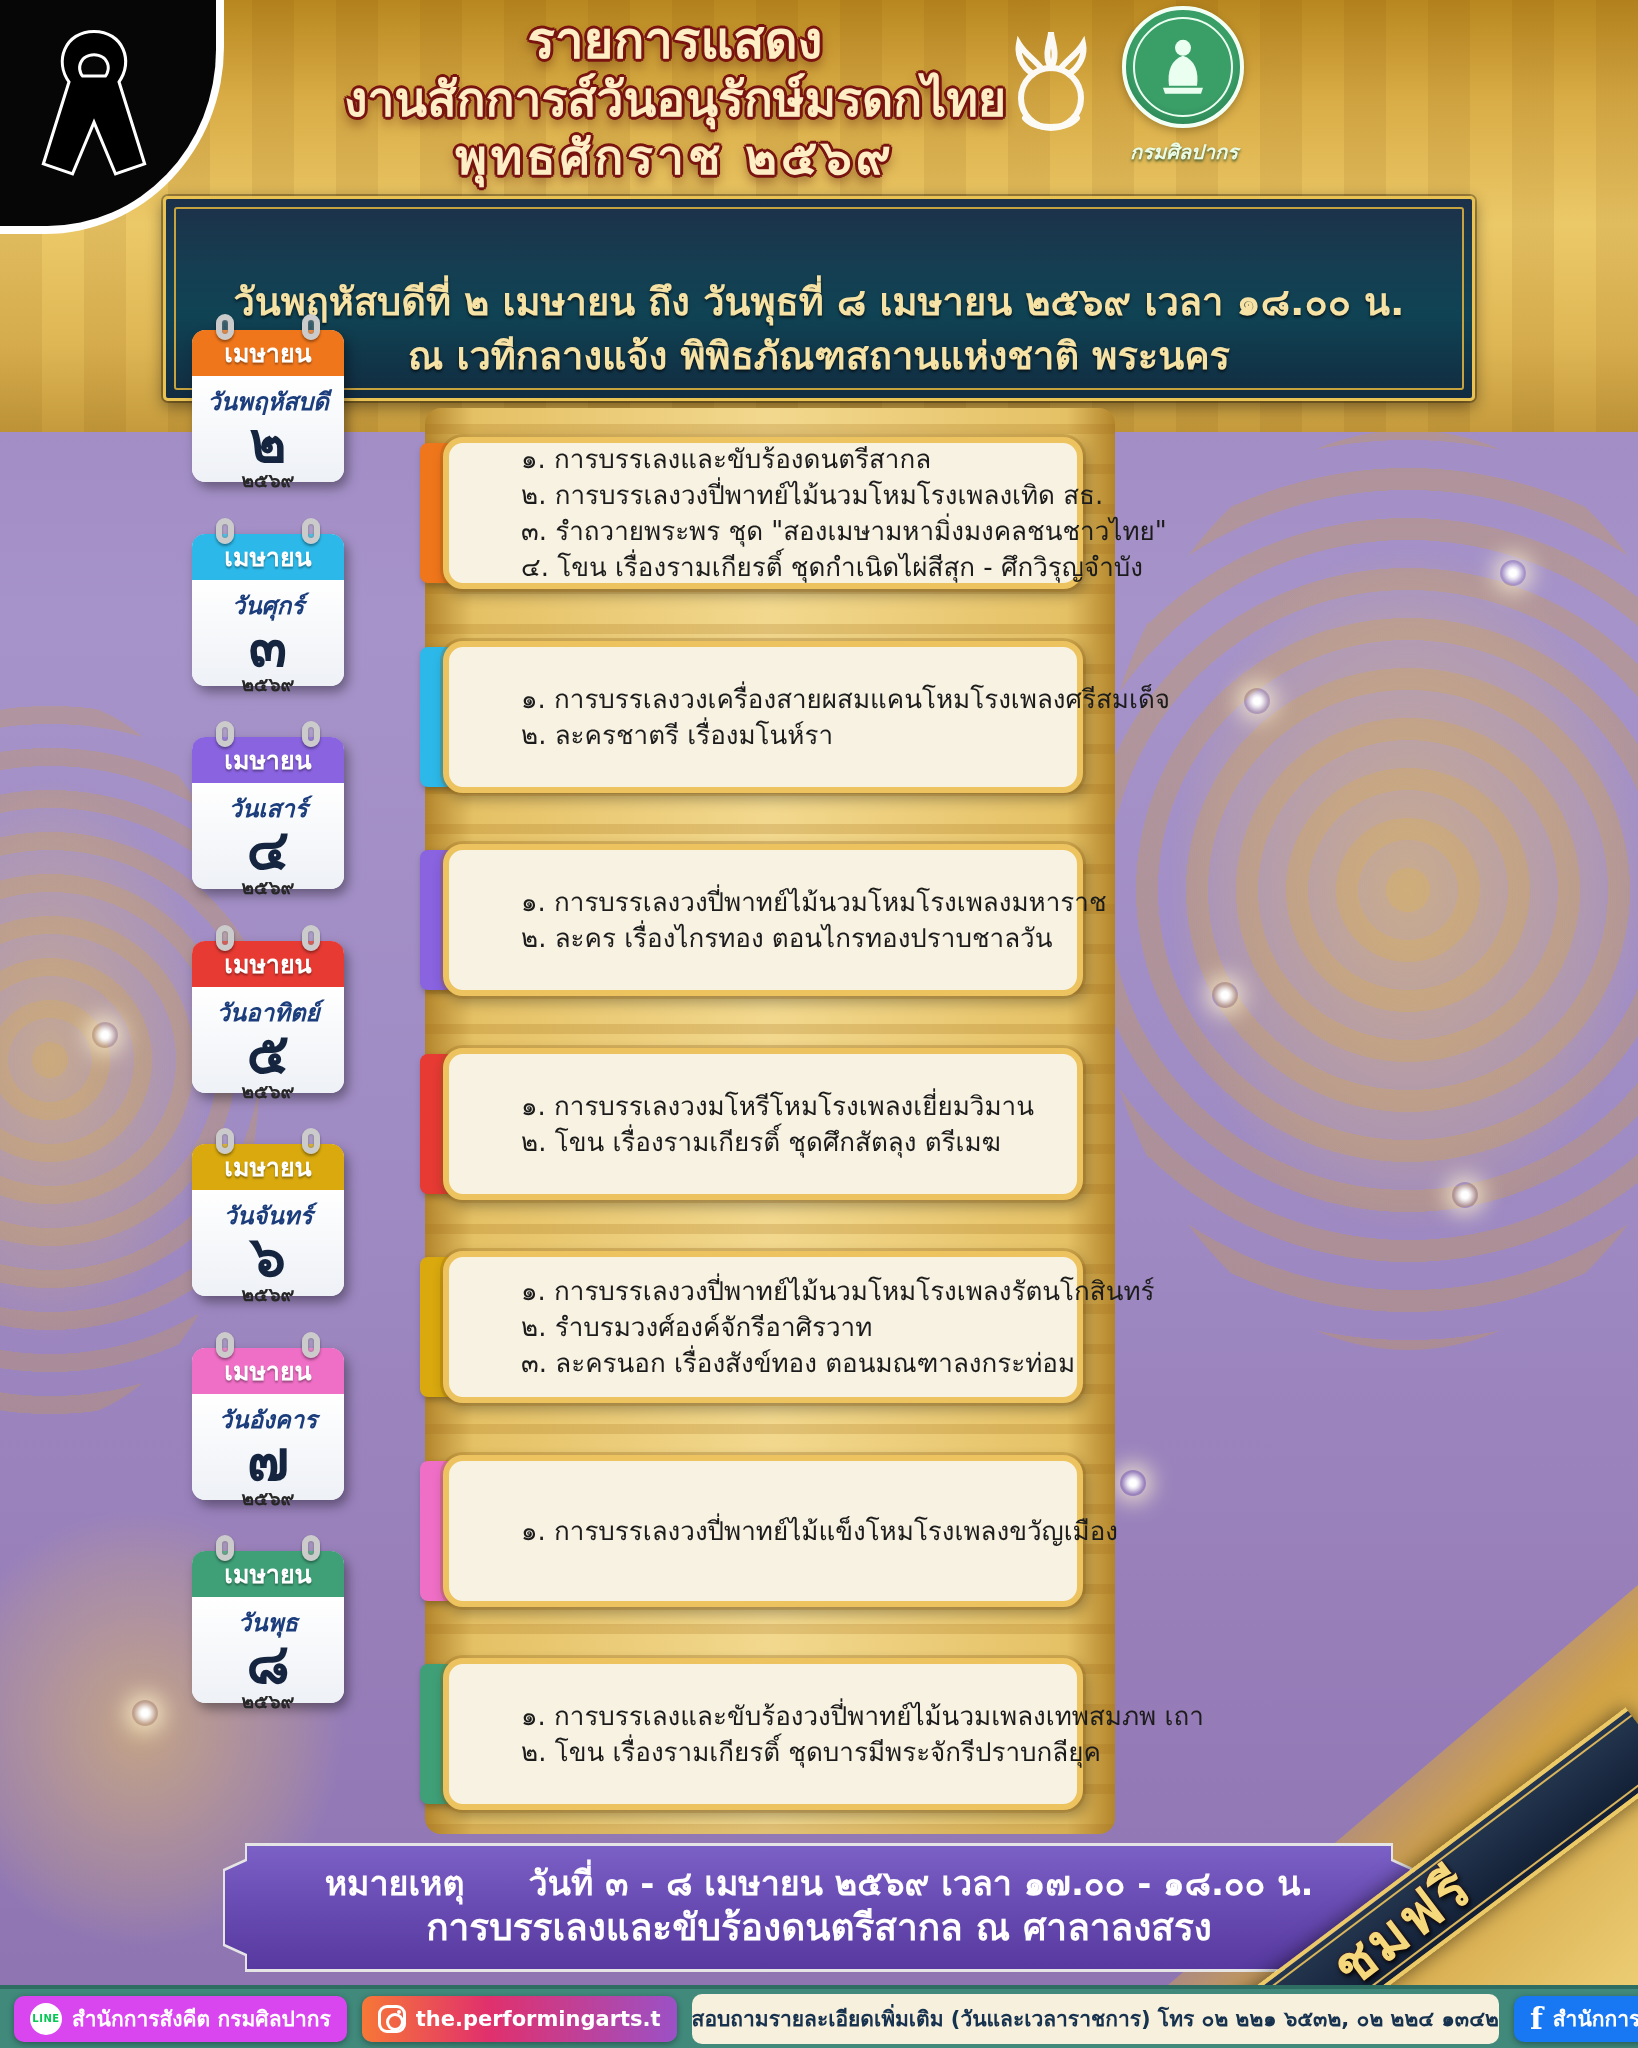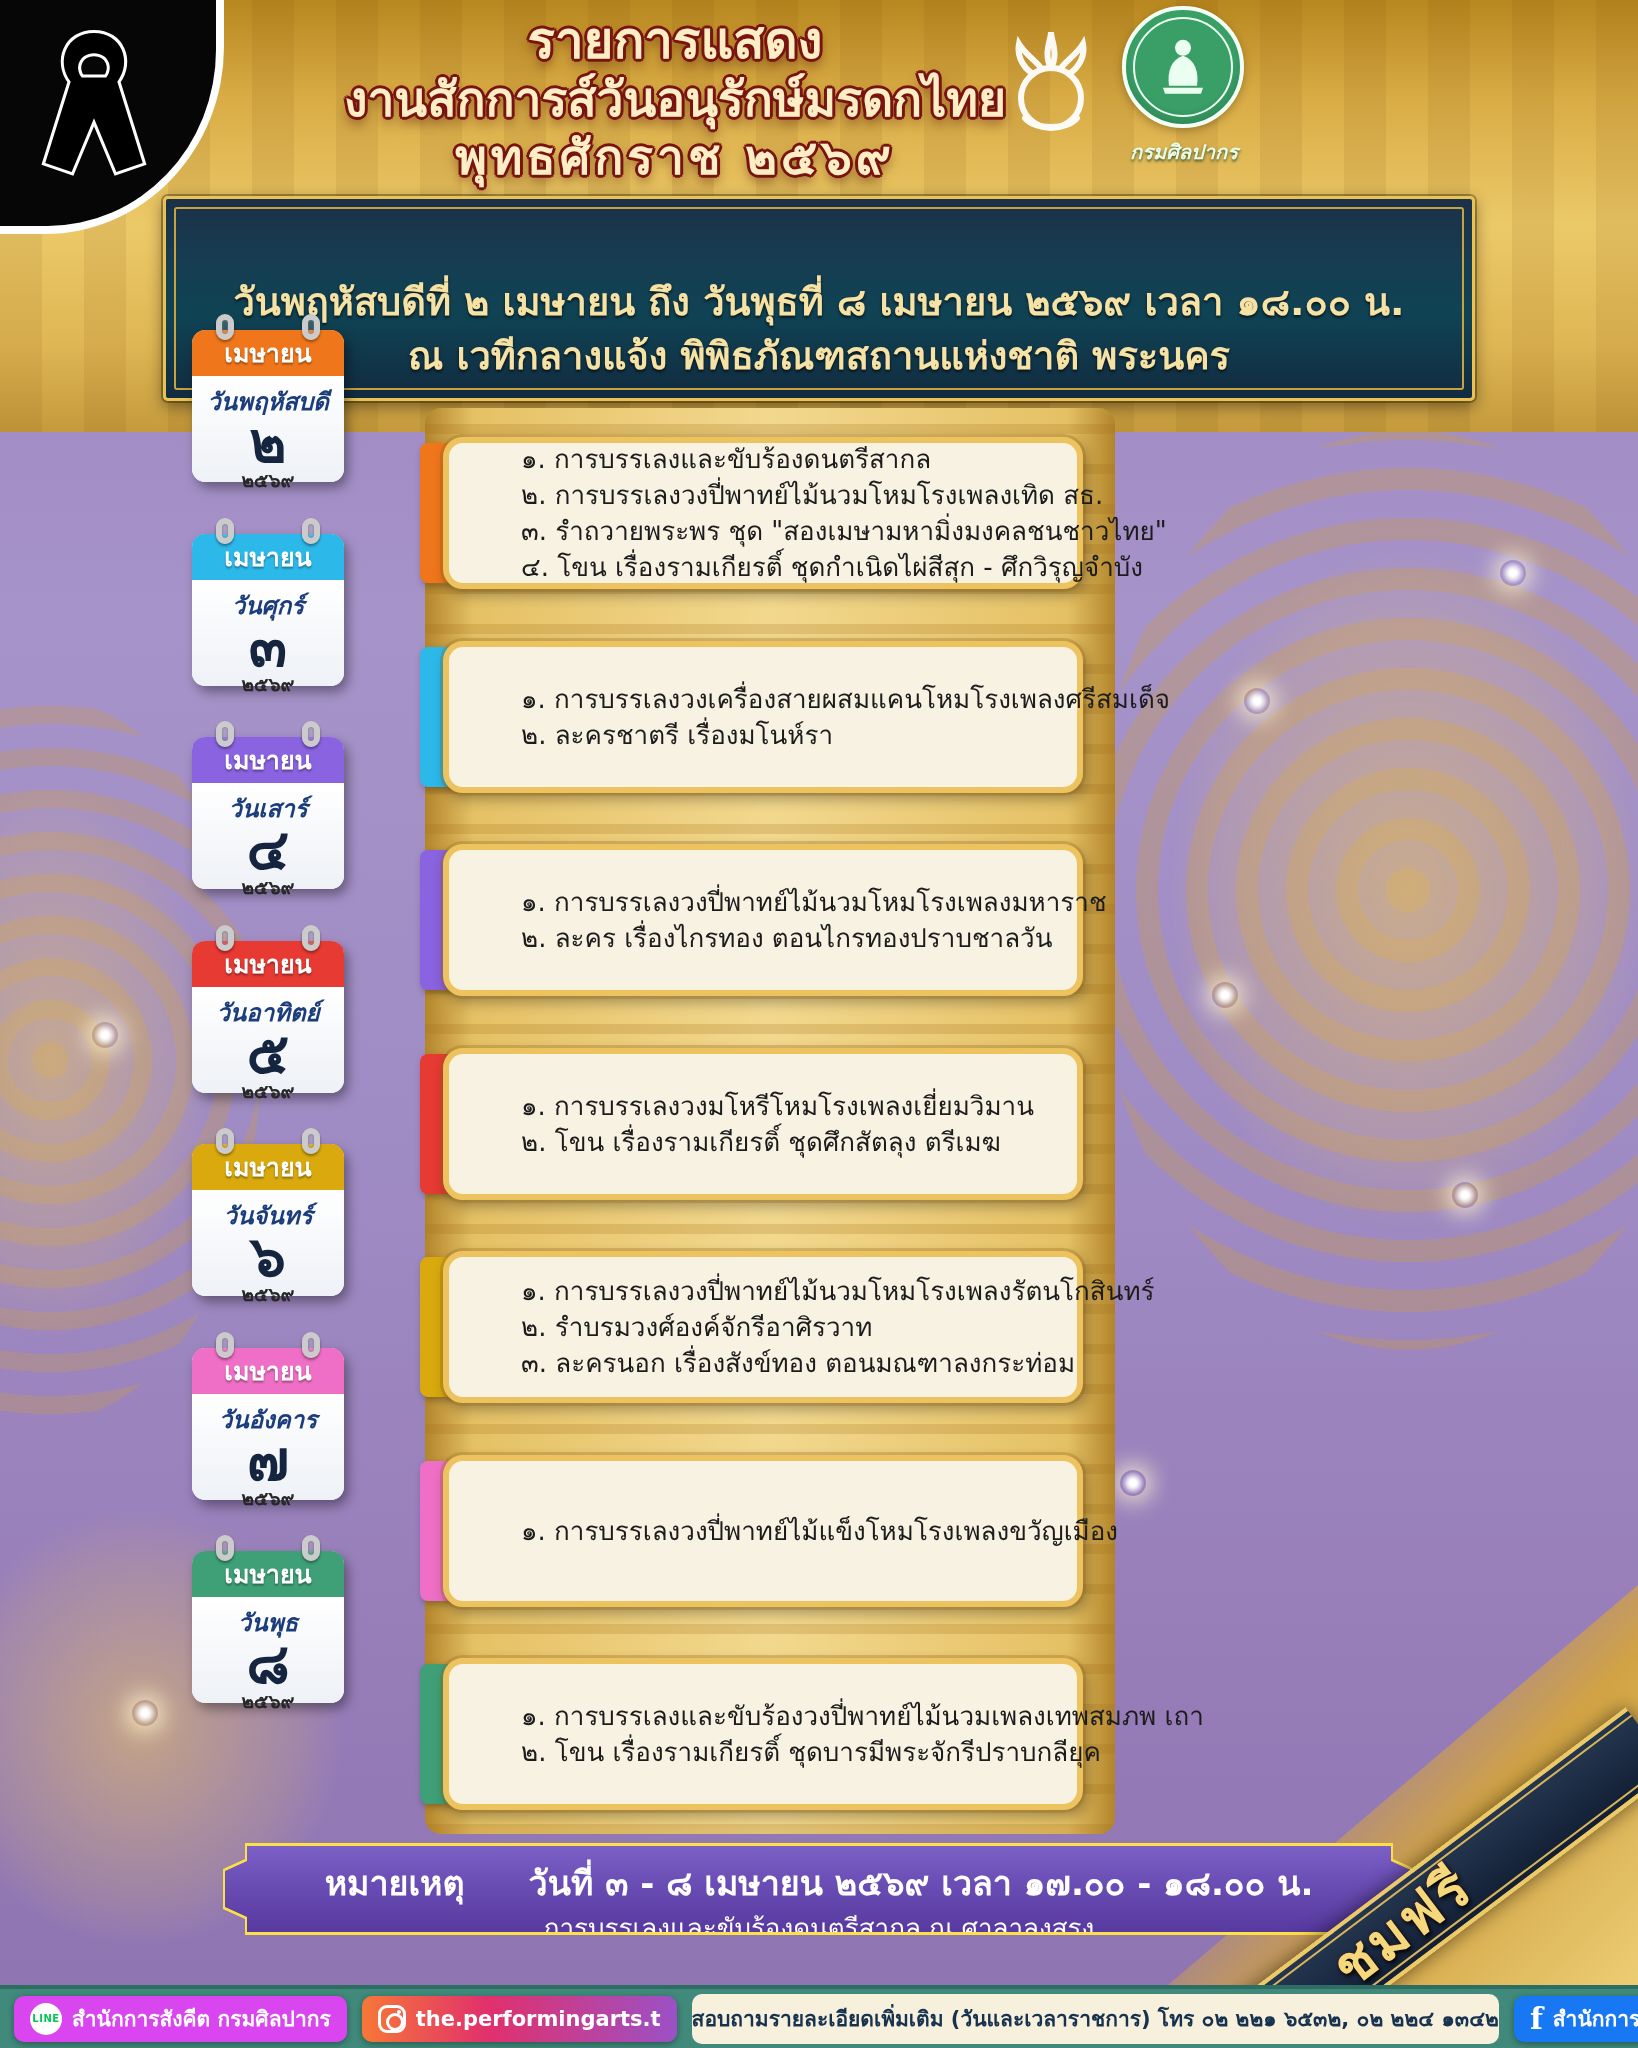--- a/index.html
+++ b/index.html
@@ -78,32 +78,32 @@
     background:rgba(255,255,255,.15);box-shadow:inset 0 0 3px #777,0 2px 3px rgba(0,0,0,.4);}
   .ring.r1{left:24px;} .ring.r2{right:24px;}
   .tab{position:absolute;left:420px;top:113px;width:34px;height:140px;border-radius:8px;
     box-shadow:2px 3px 7px rgba(0,0,0,.3);}
   .pbox{position:absolute;left:443px;top:107px;width:640px;height:152px;background:#f8f2e2;
     border:6px solid #edc35f;border-radius:20px;
     box-shadow:0 0 0 3px rgba(150,100,20,.28),3px 6px 14px rgba(0,0,0,.32);
     display:flex;flex-direction:column;justify-content:center;padding:0 14px 0 72px;}
   .item{font-size:26px;line-height:36px;color:#1c1c1c;font-weight:500;white-space:nowrap;}
   
-  .note-outer{position:absolute;left:213px;top:1843px;width:1212px;height:92px;background:#fde047;
+  .note-outer{position:absolute;left:213px;top:1843px;width:1212px;height:129px;background:#e5e5e5;
     clip-path:polygon(32px 0,calc(100% - 32px) 0,calc(100% - 32px) 16px,calc(100% - 10px) 26px,
       calc(100% - 10px) calc(100% - 26px),calc(100% - 32px) calc(100% - 16px),calc(100% - 32px) 100%,
       32px 100%,32px calc(100% - 16px),10px calc(100% - 26px),10px 26px,32px 16px);
     filter:drop-shadow(0 5px 10px rgba(40,20,60,.45));}
   .note-inner{position:absolute;inset:3px;background:linear-gradient(180deg,#7b60c6 0%,#6a4db4 45%,#57399f 100%);
     clip-path:polygon(31px 0,calc(100% - 31px) 0,calc(100% - 31px) 15px,calc(100% - 9px) 25px,
       calc(100% - 9px) calc(100% - 25px),calc(100% - 31px) calc(100% - 15px),calc(100% - 31px) 100%,
       31px 100%,31px calc(100% - 15px),9px calc(100% - 25px),9px 25px,31px 15px);
     color:#fff;text-align:center;}
   .note-l1{margin-top:15px;display:flex;justify-content:center;gap:64px;font-size:34px;line-height:44px;font-weight:700;}
-  .note-l2{font-size:26px;line-height:46px;font-weight:400;}
+  .note-l2{font-size:37px;line-height:46px;font-weight:700;}
   
   .free-ribbon{position:absolute;left:1092px;top:1886px;width:620px;height:80px;
     background:linear-gradient(180deg,#24364f 0%,#121f35 100%);
     border-top:4px solid #ecca67;border-bottom:4px solid #ecca67;
     transform:rotate(-37deg);display:flex;align-items:center;justify-content:center;
     box-shadow:0 0 20px rgba(0,0,0,.55);}
   .free-ribbon::before{content:"";position:absolute;left:0;right:0;top:5px;border-top:2px solid #d9b45a;}
   .free-ribbon::after{content:"";position:absolute;left:0;right:0;bottom:5px;border-bottom:2px solid #d9b45a;}
   .free-ribbon span{color:#f5d87c;font-size:56px;font-weight:800;letter-spacing:3px;
     text-shadow:0 3px 5px #000,0 0 2px #7a1410;}

